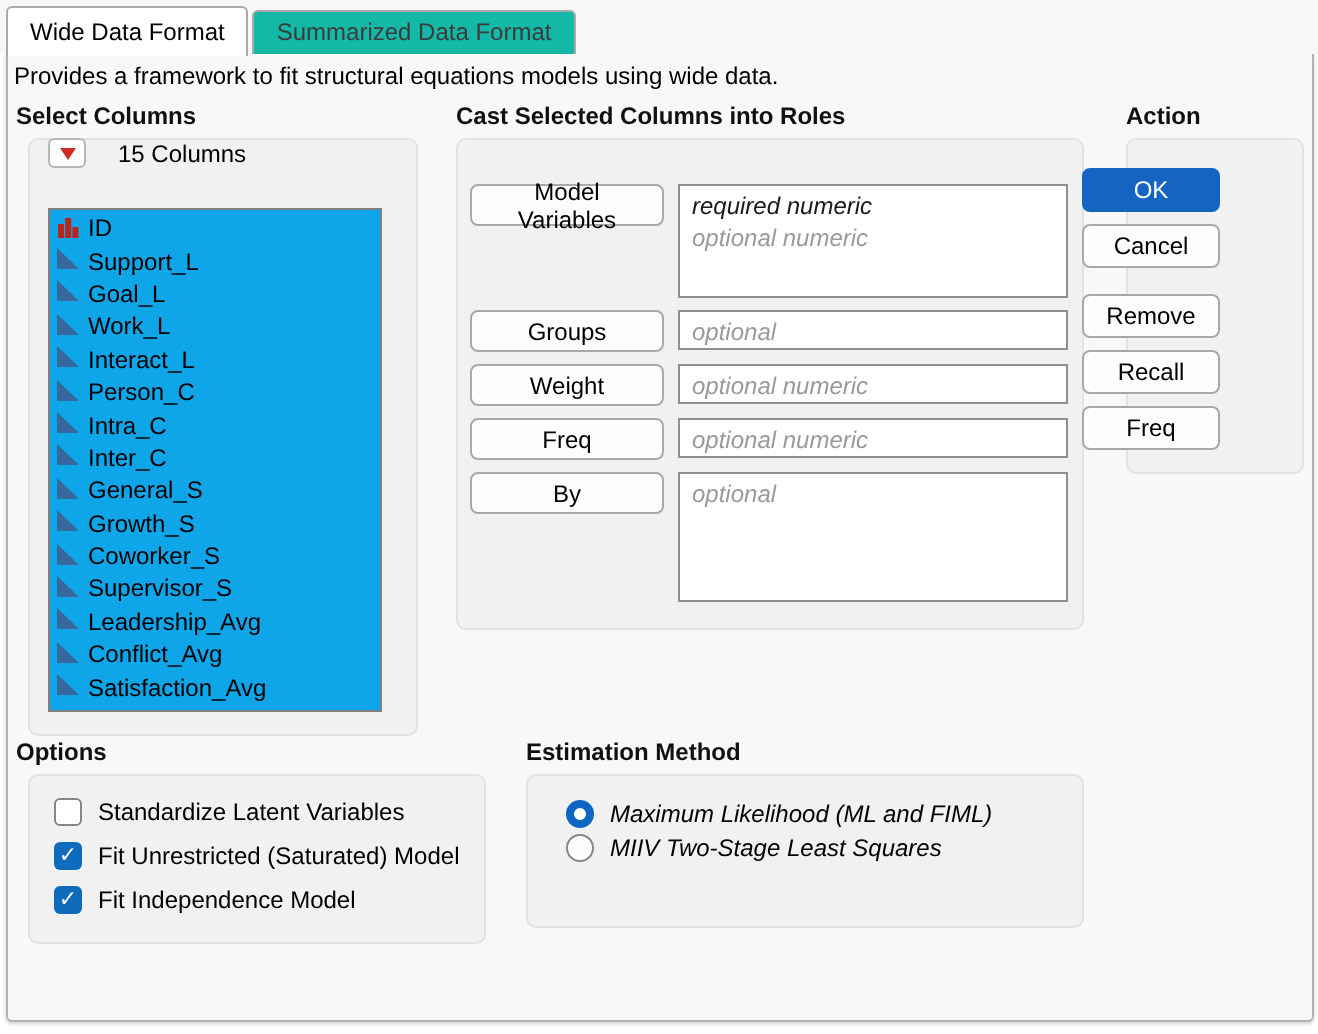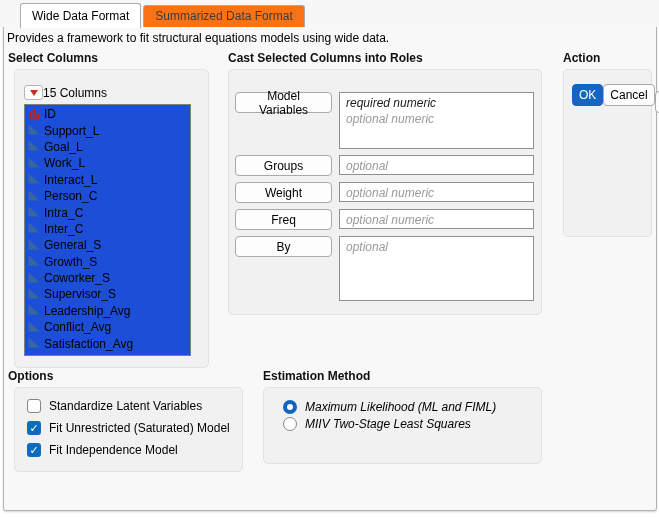--- a/index.html
+++ b/index.html
@@ -1,60 +1,60 @@
 <!DOCTYPE html>
 <html style="--accent: #1465c2; --check-blue: #0f6cbd; --radio-blue: #0d66c2; --tri-red: #d02b20;"><head>
 <meta charset="utf-8">
 <style>
   html,body{margin:0;padding:0;background:#ffffff;}
   body{font-family:"Liberation Sans","DejaVu Sans",sans-serif;}
   .screen{position:relative;width:659px;height:517px;background:#ffffff;overflow:hidden;}
 
   
   .tabstrip{position:absolute;left:0;top:0;right:0;height:27px;background:#f7f7f7;
-            display:flex;align-items:flex-end;padding-left:20px;z-index:3;}
-  .tab{font-size:12px;color:#3c3c3c;background:#f97316;border:1px solid #aaaaaa;border-bottom:none;
+            display:flex;align-items:flex-end;padding-left:3px;z-index:3;}
+  .tab{font-size:12px;color:#3c3c3c;background:#14b8a6;border:1px solid #aaaaaa;border-bottom:none;
        border-radius:3px 3px 0 0;padding:3px 11px 4px;margin-right:2px;white-space:nowrap;cursor:default;}
   .tab.active{background:#ffffff;color:#000;padding:5px 11px;margin-bottom:-1px;position:relative;z-index:4;}
 
   
   .mainpanel{position:absolute;left:3px;top:26px;width:652px;height:483px;background:#f8f8f8;
              border:1px solid #b3b3b3;border-radius:0 0 3px 3px;box-shadow:0 1px 2px rgba(0,0,0,.18);z-index:1;}
 
   .desc{position:absolute;left:7px;top:31px;font-size:12px;color:#000;z-index:5;}
   .glabel{position:absolute;font-size:12px;font-weight:700;color:#101010;z-index:5;}
   .gbox{position:absolute;background:#f1f1f1;border:1px solid #e2e2e2;border-radius:5px;z-index:4;}
 
   
-  .menu-row{position:absolute;left:24px;top:85px;display:flex;align-items:center;gap:0;font-size:12px;color:#000;z-index:6;}
+  .menu-row{position:absolute;left:24px;top:69px;display:flex;align-items:center;gap:16px;font-size:12px;color:#000;z-index:6;}
   .red-menu-btn{width:17px;height:13px;background:#fff;border:1px solid #b6b6b6;border-radius:3px;
                 display:flex;align-items:center;justify-content:center;cursor:pointer;}
   .tri{width:0;height:0;border-left:4px solid transparent;border-right:4px solid transparent;
        border-top:6px solid var(--tri-red,#d02b20);}
-  .listbox{position:absolute;left:24px;top:104px;width:165px;height:249px;background:#1d4ed8;
+  .listbox{position:absolute;left:24px;top:104px;width:165px;height:249px;background:#0ea5e9;
            border:1px solid #7f7f7f;z-index:6;overflow:hidden;padding-top:1px;box-sizing:content-box;}
   .col-item{display:flex;align-items:center;height:16.4px;padding-left:3px;gap:4px;font-size:12px;color:#000;}
   .col-item svg{flex:0 0 auto;}
 
   
   .roles{position:absolute;left:235px;top:92px;width:300px;z-index:6;}
   .role-row{display:flex;align-items:flex-start;margin-bottom:6px;}
   .role-btn{width:97px;height:21px;margin-right:7px;border-radius:4px;background:#fdfdfd;border:1px solid #a9a9a9;
             font-size:12px;color:#000;display:flex;align-items:center;justify-content:center;cursor:pointer;
             box-sizing:border-box;flex:0 0 auto;}
   .role-box{width:195px;background:#ffffff;border:1px solid #8f8f8f;box-sizing:border-box;
             font-size:12px;font-style:italic;padding:2px 0 0 6px;overflow:hidden;}
   .role-row:nth-child(1) .role-box{height:57px;}
   .role-row:nth-child(2) .role-box,.role-row:nth-child(3) .role-box,.role-row:nth-child(4) .role-box{height:20px;}
   .role-row:nth-child(5) .role-box{height:65px;}
   .ph{line-height:16px;color:#9a9a9a;}
   .ph.required{color:#1a1a1a;}
 
   
-  .action-buttons{position:absolute;left:572px;top:84px;width:69px;display:flex;z-index:6;}
+  .action-buttons{position:absolute;left:541px;top:84px;width:69px;display:flex;flex-direction:column;z-index:6;}
   .abtn{height:22px;margin-bottom:6px;border-radius:4px;background:#fdfdfd;border:1px solid #a9a9a9;
         font-size:12px;color:#000;display:flex;align-items:center;justify-content:center;cursor:pointer;box-sizing:border-box;}
   .abtn.accent{background:var(--accent,#1465c2);border-color:var(--accent,#1465c2);color:#fff;}
   .btn-group-2{margin-top:7px;}
 
   
   .opt-rows{position:absolute;left:27px;top:395px;z-index:6;}
   .opt-row{display:flex;align-items:center;height:22px;gap:8px;font-size:12px;color:#000;}
   .checkbox{width:14px;height:14px;border-radius:3px;box-sizing:border-box;flex:0 0 auto;cursor:pointer;}
   .checkbox.unchecked{background:#fff;border:1px solid #878787;}

